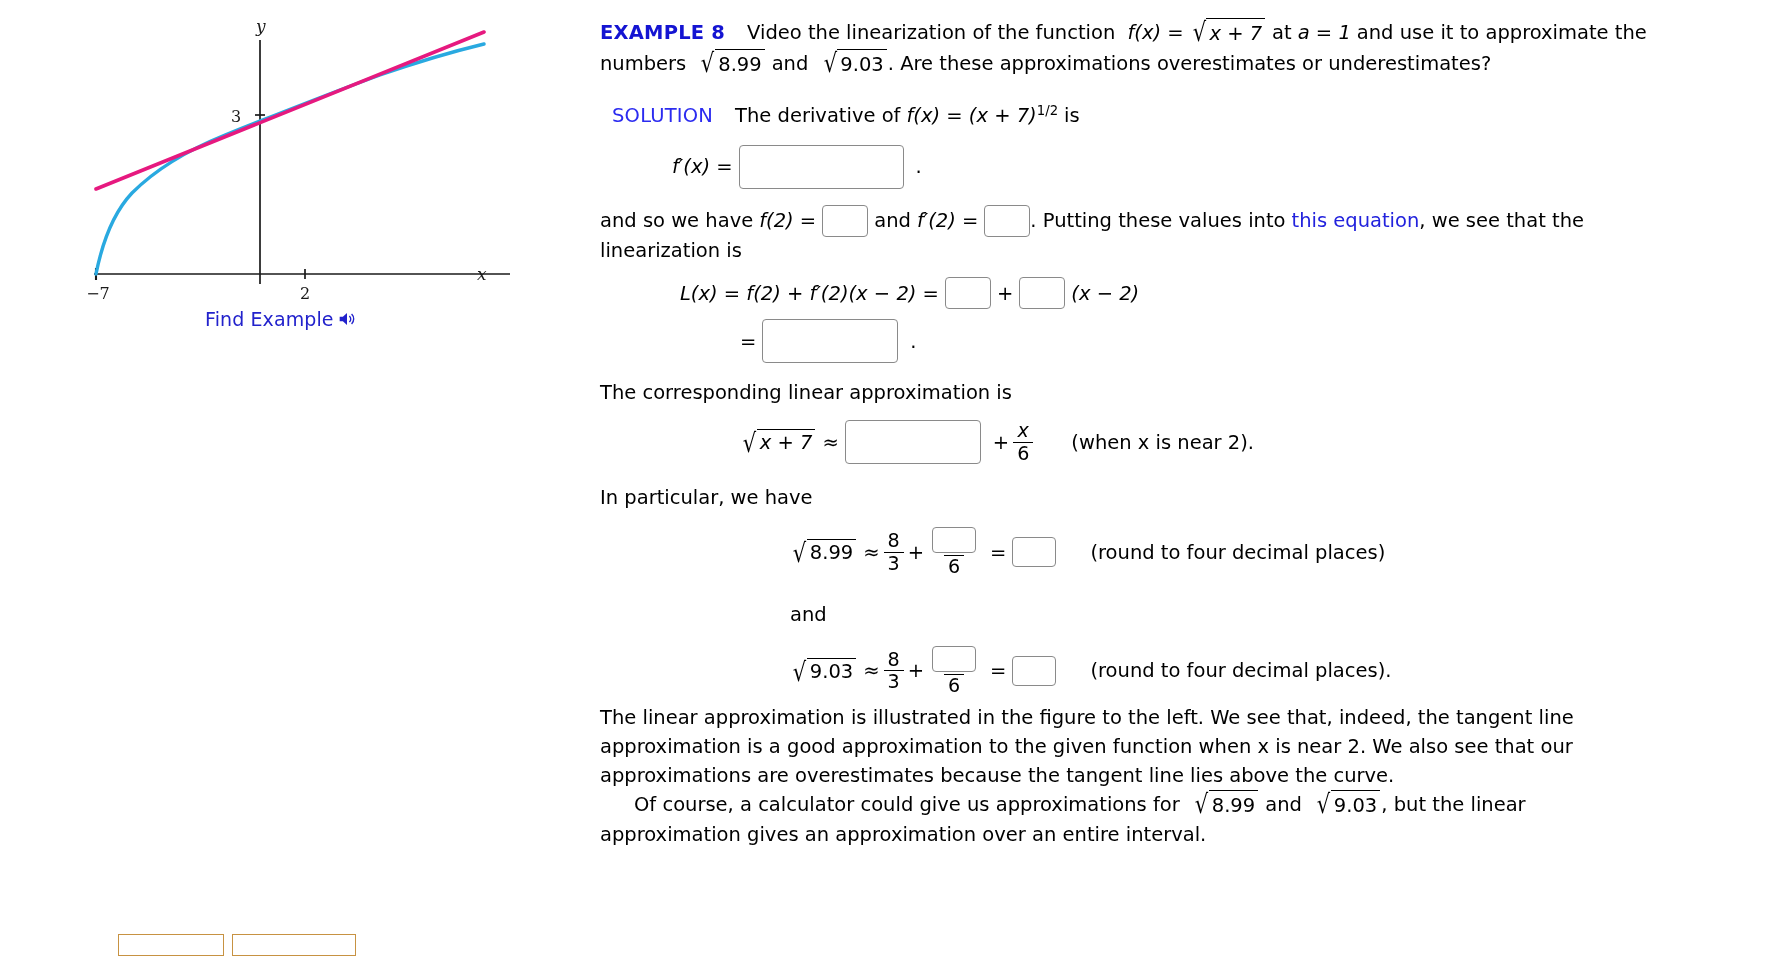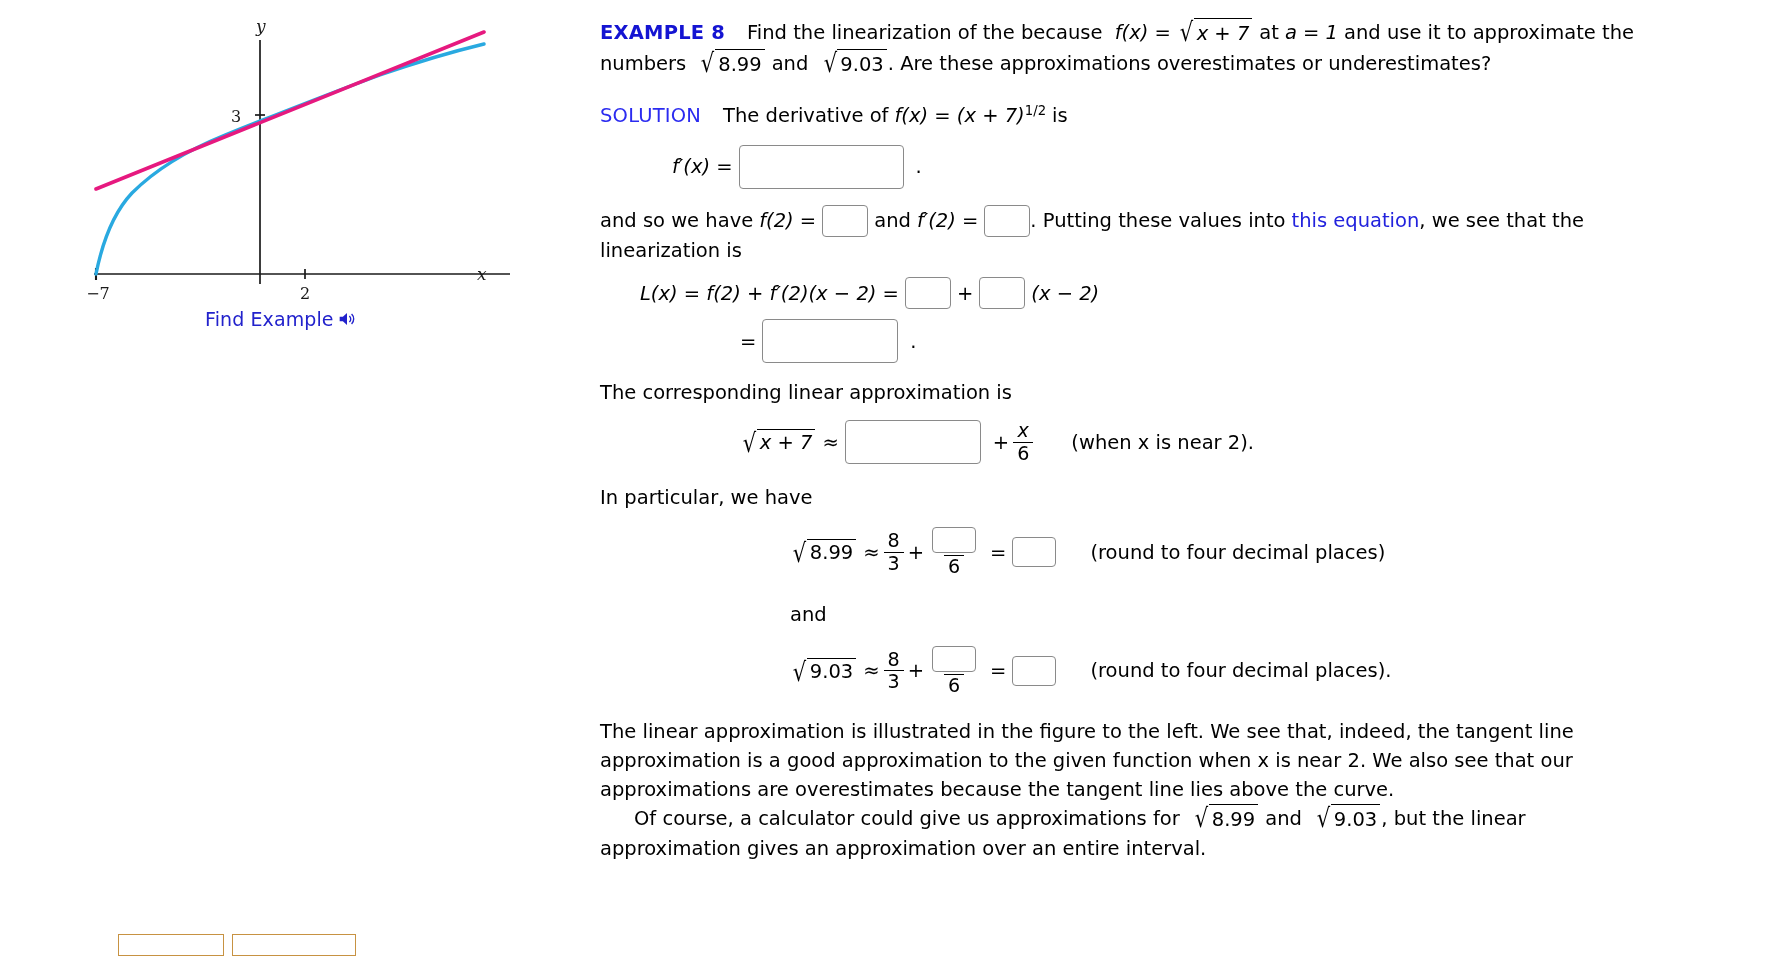--- a/index.html
+++ b/index.html
@@ -152,21 +152,21 @@
     box-sizing: border-box;
   }
   .abox.big { width: 136px; height: 44px; }
   .abox.sm  { width: 46px;  height: 32px; }
   .abox.xs  { width: 44px;  height: 30px; }
   .abox.wide { width: 165px; height: 44px; }
   .abox.tiny-num { width: 44px; height: 26px; border-radius: 4px; }
 
   
   .ind1 { margin-left: 72px; }
-  .ind2 { margin-left: 40px; }
+  .ind2 { margin-left: 80px; }
   .ind3 { margin-left: 140px; }
   .ind4 { margin-left: 190px; }
   .center-and { margin-left: 190px; }
 
   
   .bottom-strip {
     position: absolute;
     left: 0;
     bottom: 0;
     height: 26px;
@@ -229,42 +229,42 @@
 
     <div class="bottom-strip">
       <div class="btm-btn b1"></div>
       <div class="btm-btn b2"></div>
     </div>
   </div>
 
   <div class="right-col">
 
     <p class="block para">
-      <span class="tag-example">EXAMPLE 8</span><span class="sp-lg"></span><span>Find the linearization of the because</span><span class="sp-sm"></span>
+      <span class="tag-example">EXAMPLE 8</span><span class="sp-lg"></span><span>Video the linearization of the function</span><span class="sp-sm"></span>
       <span class="mrow">
         <i>f(x) =</i>
           <span class="sp-sm"></span>
         <span class="rad">
           <span class="sign">√</span>
           <span class="rand it">x + 7</span>
         </span>
       </span><span class="sp-sm"></span><span>at</span><span class="sp-sm"></span><i>a = 1</i><span class="sp-sm"></span><span>and use it to approximate the</span>
       <br>
       <span>numbers</span><span class="sp-sm"></span>
       <span class="rad">
         <span class="sign">√</span>
         <span class="rand">8.99</span>
       </span><span class="sp-sm"></span><span>and</span><span class="sp-sm"></span>
       <span class="rad">
         <span class="sign">√</span>
         <span class="rand">9.03</span>
       </span><span>. Are these approximations overestimates or underestimates?</span>
     </p>
 
-    <p class="block" style="margin-top:22px;">
+    <p class="block" style="margin-top:22px;margin-left:12px;">
       <span class="tag-solution">SOLUTION</span><span class="sp-lg"></span><span>The derivative of</span><span class="sp-sm"></span><i>f(x) = (x + 7)</i><sup class="expo">1/2</sup><span class="sp-sm"></span><span>is</span>
     </p>
 
     <div class="eq-line ind1" style="margin-top:14px;">
       <i>f′(x) =</i>
       <span class="sp-sm"></span>
       <span class="abox wide"></span>
       <span class="sp"></span>
       <span>.</span>
     </div>
@@ -374,21 +374,21 @@
       </span>
       <span class="sp-sm"></span>
       <span>=</span>
       <span class="sp-sm"></span>
       <span class="abox xs"></span>
       <span class="sp-lg"></span>
         <span class="sp"></span>
       <span>(round to four decimal places).</span>
     </div>
 
-    <p class="block" style="margin-top:22px;">
+    <p class="block" style="margin-top:8px;">
       <span>The linear approximation is illustrated in the figure to the left. We see that, indeed, the tangent line</span><br>
       <span>approximation is a good approximation to the given function when x is near 2. We also see that our</span><br>
       <span>approximations are overestimates because the tangent line lies above the curve.</span>
     </p>
 
     <p class="block" style="margin-top:0;">
       <span class="sp-lg"></span><span class="sp"></span><span>Of course, a calculator could give us approximations for</span><span class="sp-sm"></span>
       <span class="rad">
         <span class="sign">√</span>
         <span class="rand">8.99</span>

